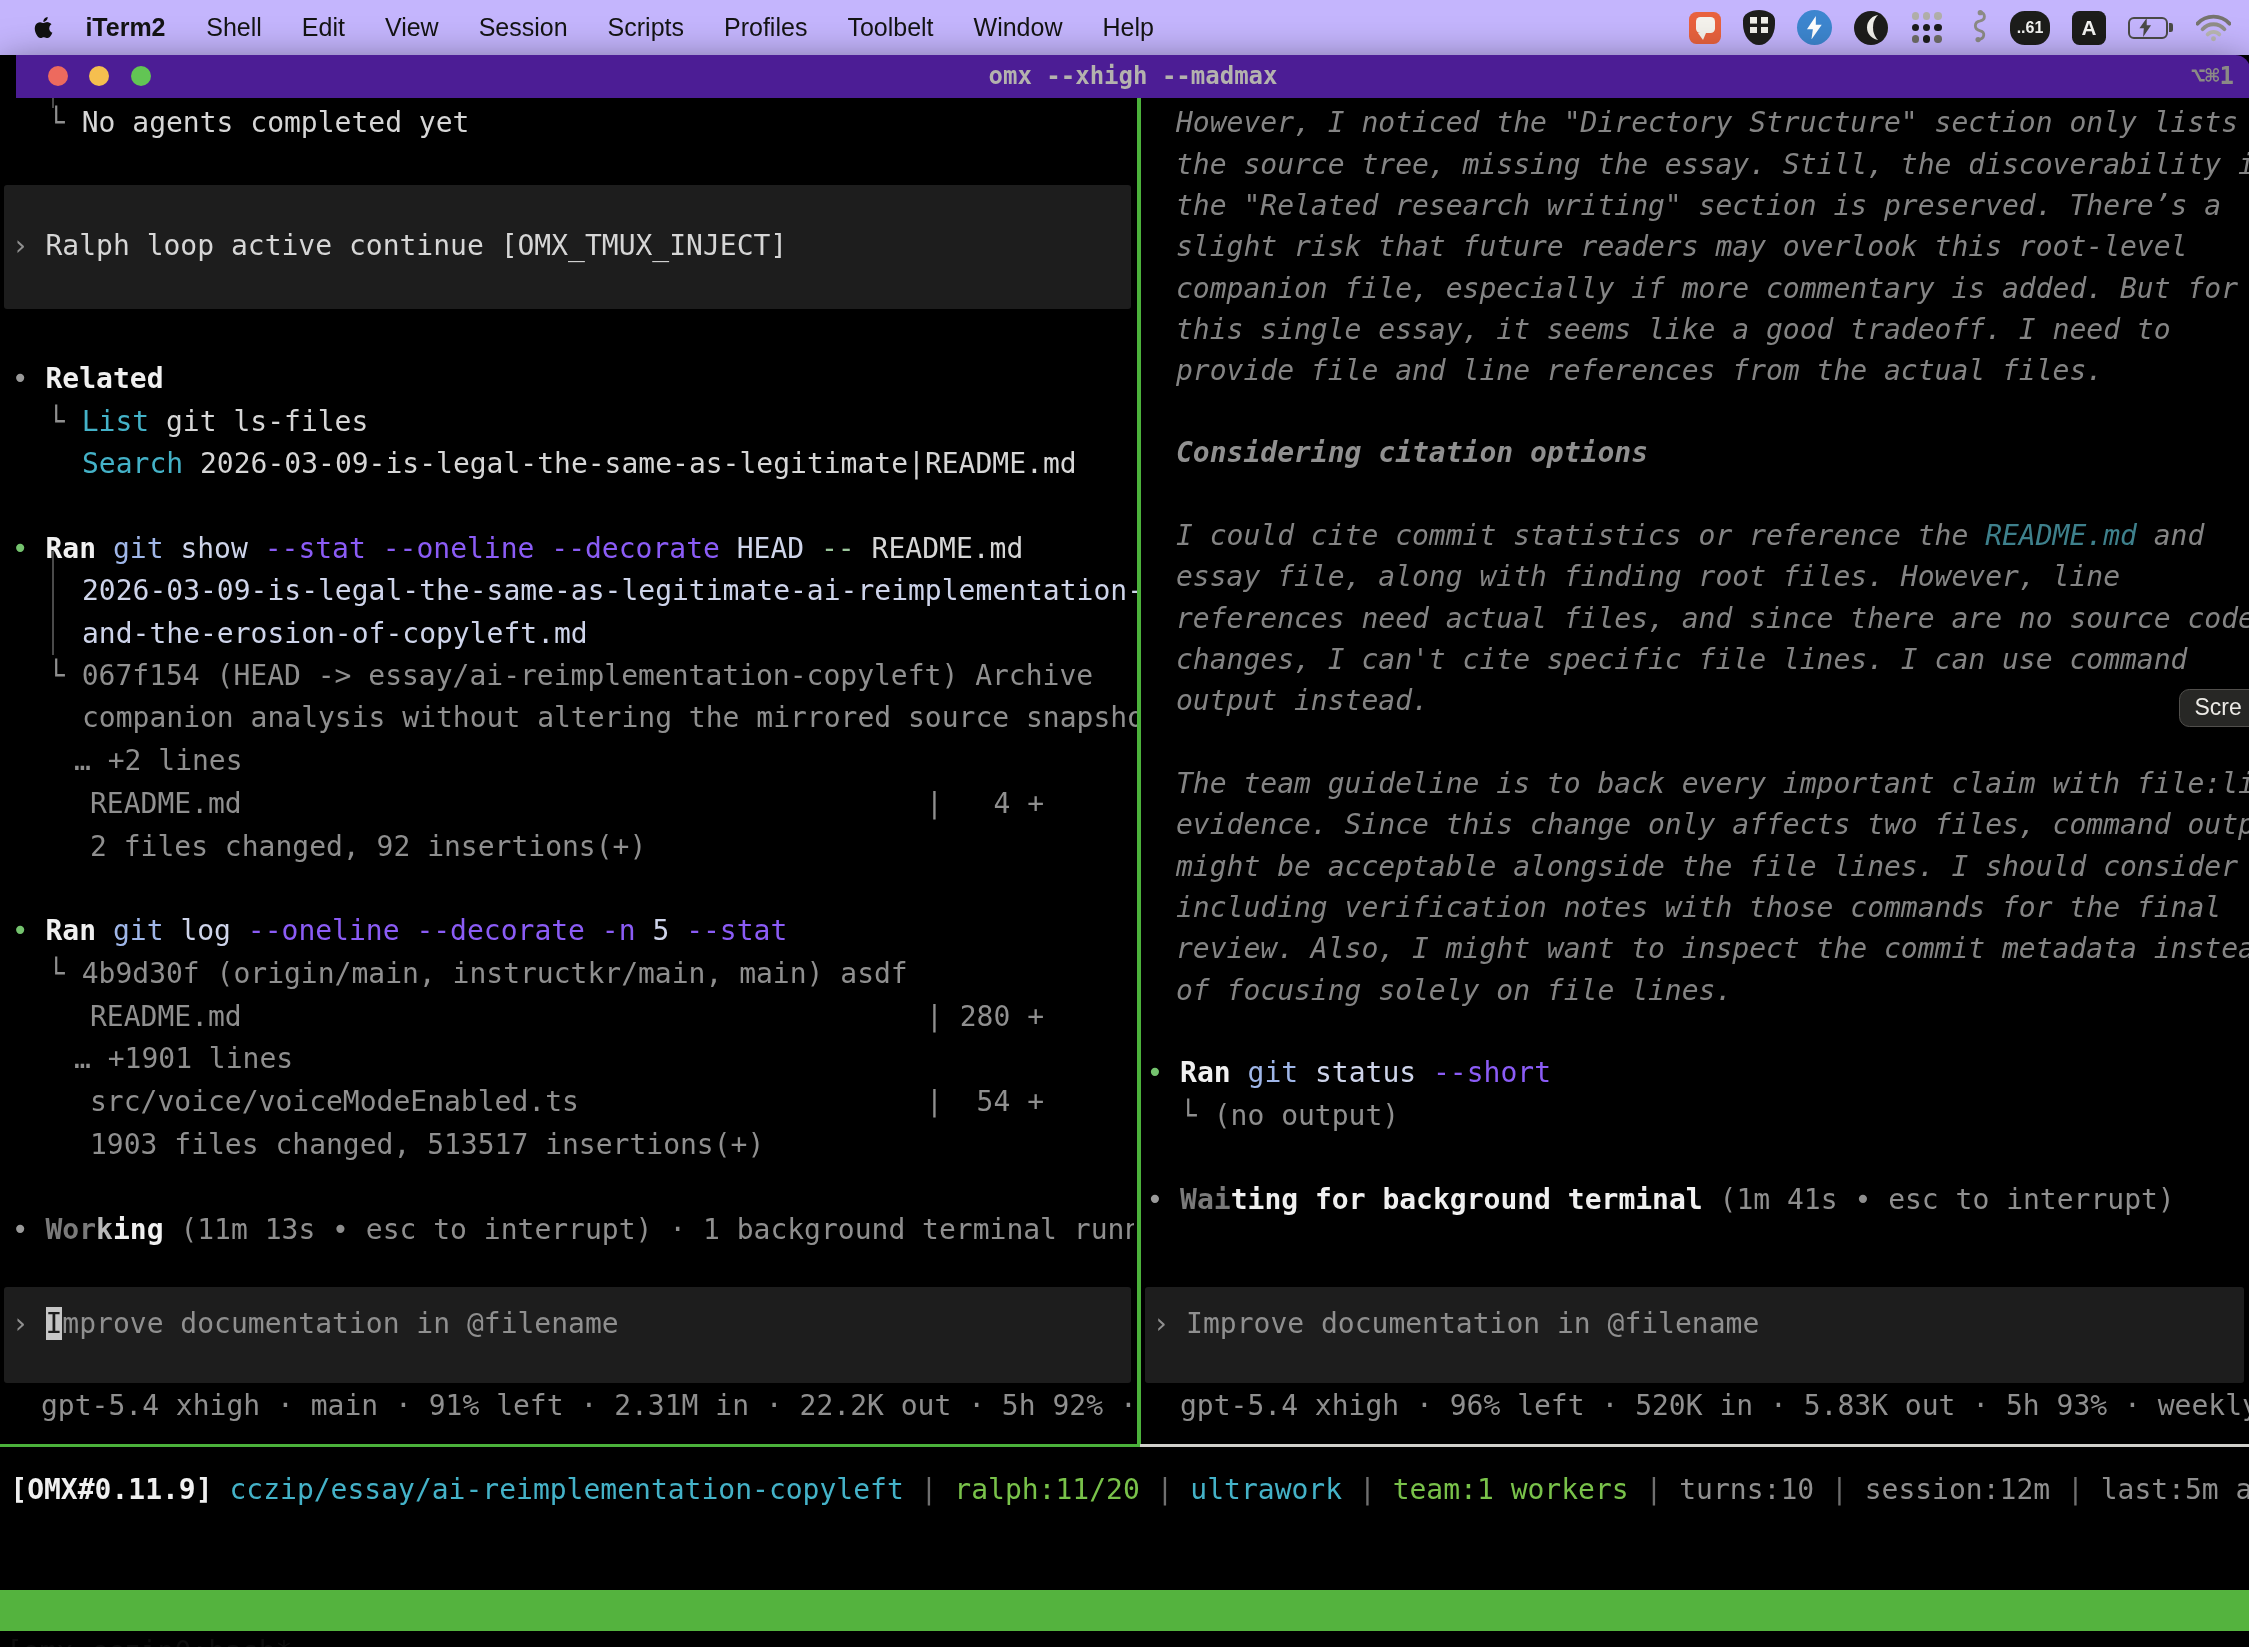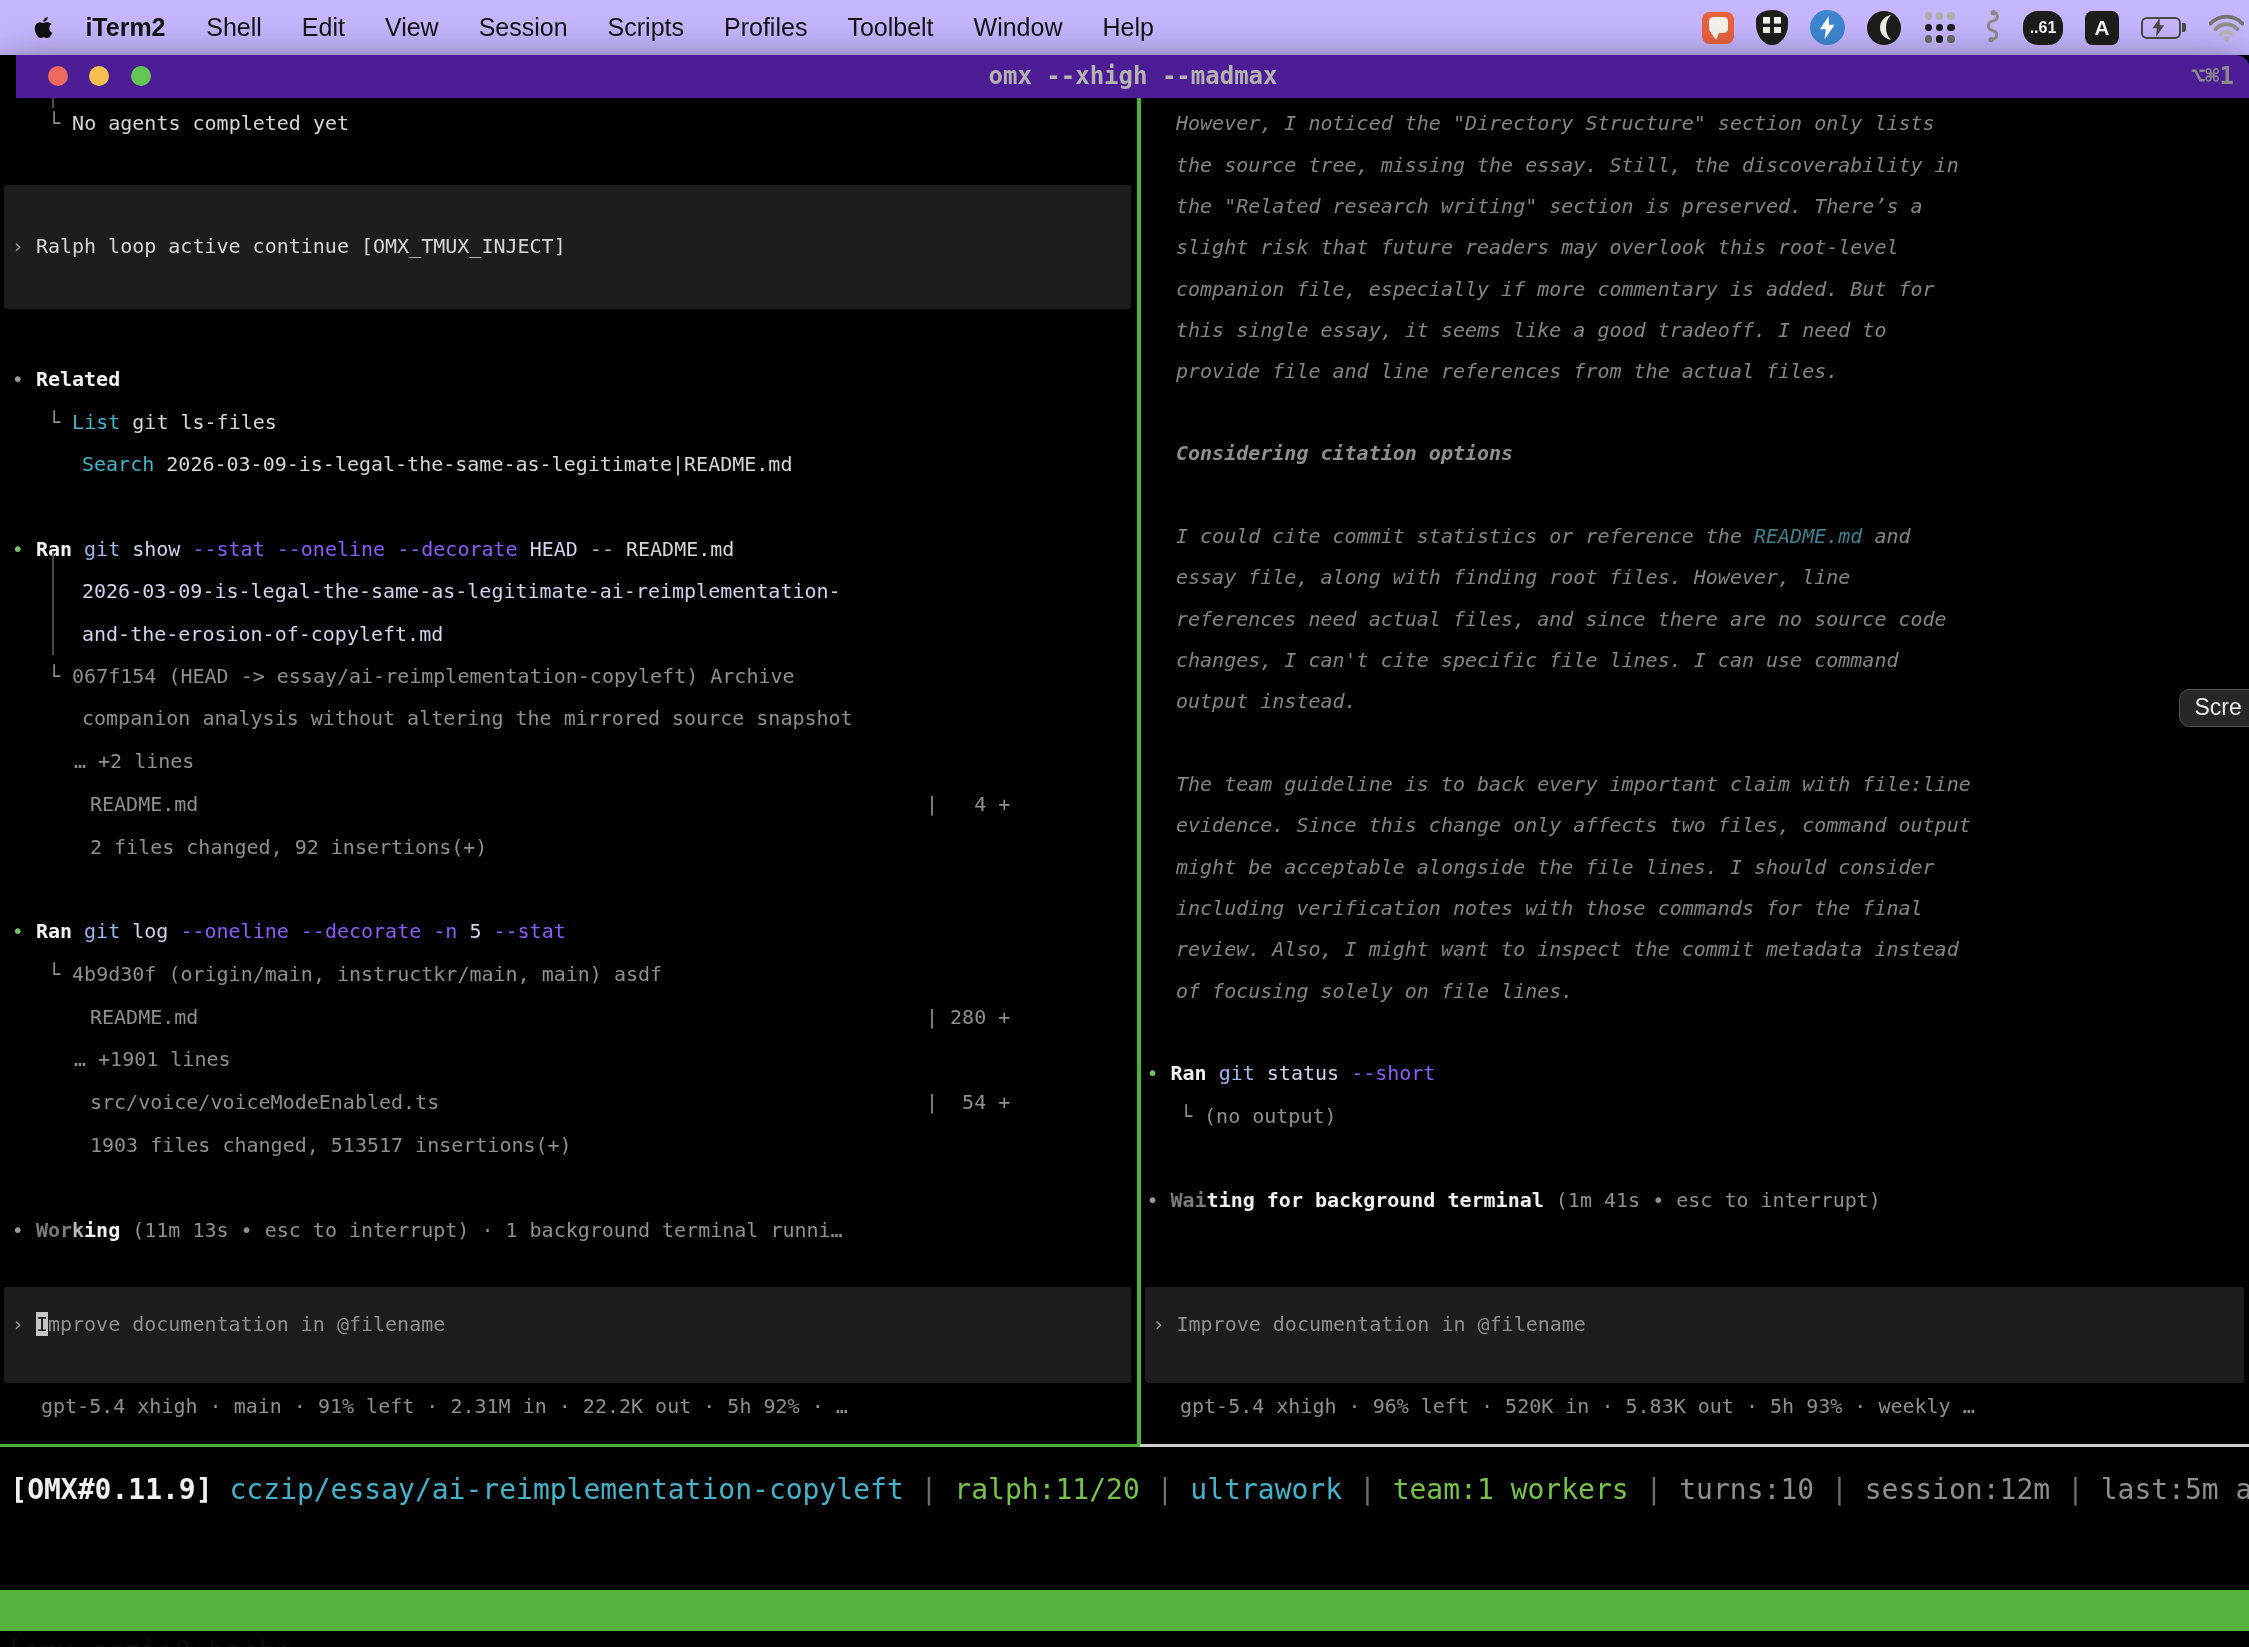--- a/index.html
+++ b/index.html
@@ -7,21 +7,21 @@
   body { font-family:"DejaVu Sans Mono", monospace; }
 
   
   .menubar { position:absolute; top:0; left:0; width:2250px; height:55px;
     background:#c4b5fd; display:flex; align-items:center;
     font-family:"Liberation Sans", sans-serif; font-size:25px; color:#141414; }
   .apple { width:25px; height:29.5px; margin:0 22px 0 31px; }
   .apple svg { width:25px; height:29.5px; fill:#111; }
   .mb-app { font-weight:700; padding:0 20.7px 0 7.4px; }
   .mb-item { padding:0 20px; }
-  .mb-right { margin-left:auto; display:flex; align-items:center; gap:22px; padding-right:6px; }
+  .mb-right { margin-left:auto; display:flex; align-items:center; gap:22px; padding-right:19px; }
   .st-ic { display:flex; align-items:center; justify-content:center; }
   .ic-chat { width:32px; height:32px; background:#e8623e; border-radius:7.4px; position:relative; }
   .ic-chat::before { content:""; position:absolute; left:6.6px; top:5.9px; width:19px; height:16px;
      background:#f4f2ec; border-radius:4.4px; }
   .ic-chat::after { content:""; position:absolute; left:8.9px; bottom:3.7px; width:0; height:0;
      border-left:5.9px solid transparent; border-right:3px solid transparent; border-top:7.4px solid #f4f2ec; }
   .ic-shield { width:32px; height:35px; background:#1e1e1c;
      border-radius:16px 16px 50% 50% / 10.3px 10.3px 60% 60%; position:relative; }
   .ic-shield::before { content:""; position:absolute; left:7.4px; top:7.4px; width:17.7px; height:16px;
      background:
@@ -64,21 +64,21 @@
     text-align:center; color:#b4b2ae; font-size:24px; font-weight:700;
     font-family:"DejaVu Sans Mono", monospace; }
   .win-short { position:absolute; right:16px; top:0; height:43px; line-height:43px;
     color:#8b8a86; font-size:24px; font-weight:700; }
 
   
   .term { position:absolute; top:43px; left:0; width:2250px; height:1550px; background:#000; }
   .pane { position:absolute; top:0; overflow:hidden; }
   .pane-left  { left:0; width:1137px; height:1346px; }
   .pane-right { left:1142px; width:1108px; height:1346px; }
-  .ln { position:absolute; height:42px; line-height:42px; font-size:20px; white-space:pre; color:#d6d6d6; }
+  .ln { position:absolute; height:42px; line-height:42px; font-size:28px; white-space:pre; color:#d6d6d6; }
   .ibox { position:absolute; left:4.4px; right:5.9px; background:#1d1d1d; border-radius:3px; }
   .ibox .ln { position:relative; left:7.4px; }
   .vdiv { position:absolute; left:1137px; top:0; width:3.7px; height:1349px; background:#4bb13b; }
   .hb-l { position:absolute; left:0; top:1346px; width:1137px; height:3px; background:#4bb13b; }
   .hb-r { position:absolute; left:1140px; top:1346px; right:0; height:3px; background:#d0d0cc; }
   .treeline { position:absolute; width:1.5px; background:#4a4a4a; }
 
   
   .c-w{color:#d6d6d6} .c-bw{color:#f0f0f0;font-weight:700}
   .c-gray{color:#8f8f8f} .c-dgray{color:#6f6f6f}

